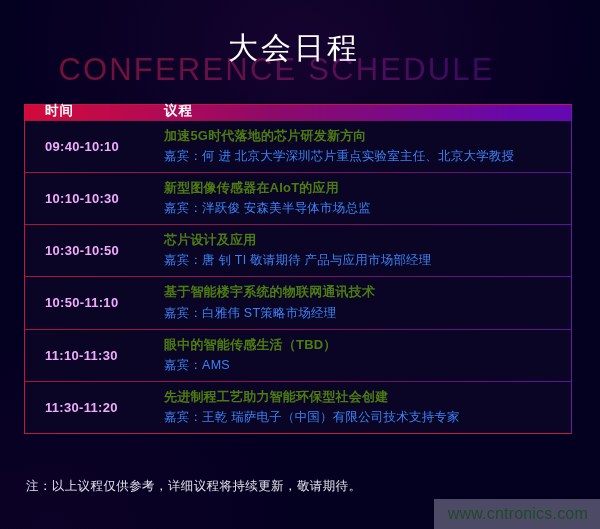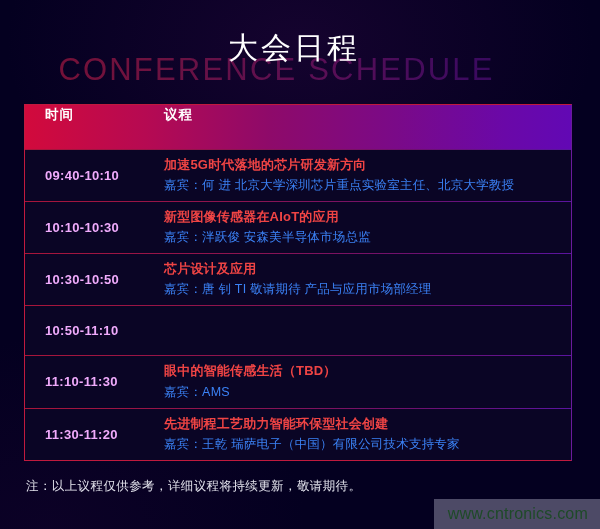--- a/index.html
+++ b/index.html
@@ -69,22 +69,22 @@
     left: 24px;
     top: 104px;
     width: 548px;
     border: 1px solid #c01a3e;
     border-right-color: #6a1a9c;
     background: #0a0525;
   }
 
   .thead {
     display: flex;
-    height: 44px;
-    align-items: flex-start;
+    height: 15px;
+    align-items: flex-end;
     background: linear-gradient(90deg,
         #d20a3c 0%,
         #b60a52 22%,
         #8e0a6a 45%,
         #7a0a88 68%,
         #6a08a8 88%,
         #6208b4 100%);
   }
   .thead .col-time { padding-left: 20px; }
   .thead .col-item { padding-left: 14px; }
@@ -112,21 +112,21 @@
     color: #f0abfc;
     font-size: 13px;
     font-weight: 700;
     letter-spacing: 0.3px;
     white-space: nowrap;
   }
   .trow .col-item {
     padding: 5px 8px 6px 14px;
   }
   .item-title {
-    color: #ef4444;
+    color: #4d7c0f;
     font-size: 13px;
     font-weight: 700;
     line-height: 1.55;
     letter-spacing: 0.2px;
     white-space: nowrap;
   }
   .item-guest {
     color: #3b82f6;
     font-size: 12.5px;
     font-weight: 400;
@@ -207,20 +207,24 @@
   <div class="trow">
     <div class="col-time">10:30-10:50</div>
     <div class="col-item">
       <div class="item-title">芯片设计及应用</div>
       <div class="item-guest">嘉宾：唐 钊 TI 敬请期待 产品与应用市场部经理</div>
     </div>
   </div>
 
   <div class="trow">
     <div class="col-time">10:50-11:10</div>
+    <div class="col-item">
+      <div class="item-title">基于智能楼宇系统的物联网通讯技术</div>
+      <div class="item-guest">嘉宾：白雅伟 ST策略市场经理</div>
+    </div>
   </div>
 
   <div class="trow">
     <div class="col-time">11:10-11:30</div>
     <div class="col-item">
       <div class="item-title">眼中的智能传感生活（TBD）</div>
       <div class="item-guest">嘉宾：AMS</div>
     </div>
   </div>
 

